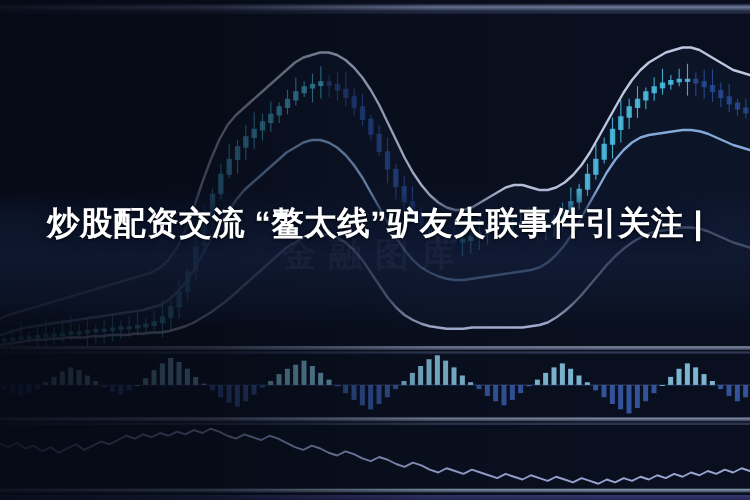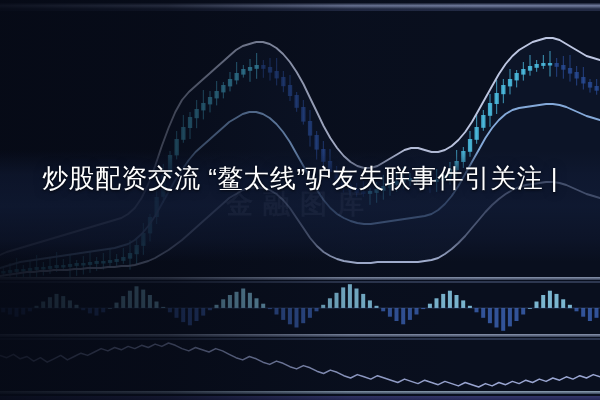--- a/index.html
+++ b/index.html
@@ -101,21 +101,21 @@
 
   
   .headline {
     position: absolute;
     left: 0;
     top: 160px;
     width: 600px;
     text-align: center;
     color: #ffffff;
     font-size: 26px;
-    font-weight: 400;
+    font-weight: 700;
     line-height: 37px;
     letter-spacing: .4px;
     text-shadow: 0 1px 3px rgba(0,0,0,.85), 0 0 10px rgba(10,20,45,.8);
     white-space: nowrap;
   }
   .headline .ln { display: block; }
 </style>
 </head>
 <body>
 

